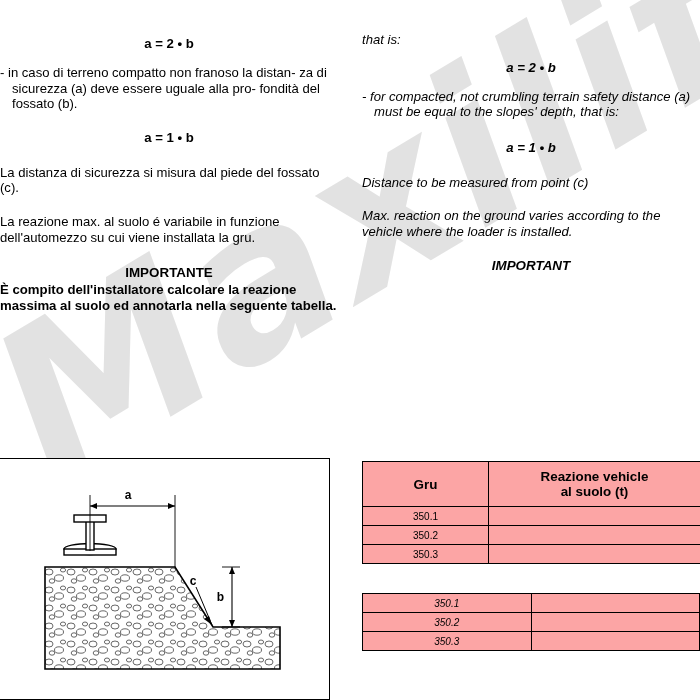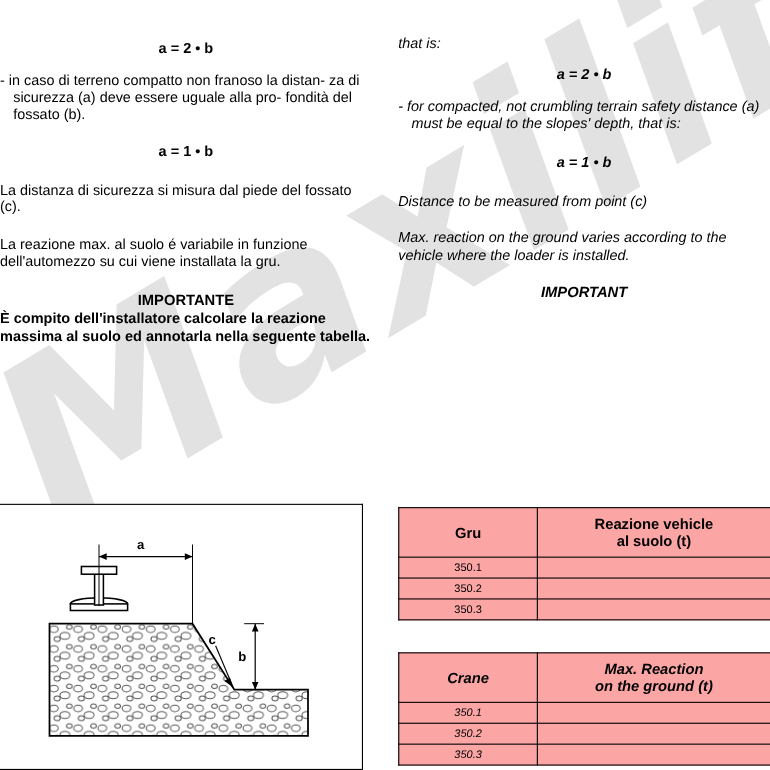--- a/index.html
+++ b/index.html
@@ -272,27 +272,20 @@
     </tr>
     <tr>
       <td class="rowlbl">350.3</td>
       <td class="val"></td>
     </tr>
   </tbody>
     </table>
 
   <table class="tbl" id="table-en">
     <tbody>
-        <tr>
-      <th class="hdr it colA">Crane</th>
-      <th class="hdr it colB">
-        <span>Max. Reaction</span><br>
-        <span>on the ground (t)</span>
-      </th>
-    </tr>
     <tr>
       <td class="rowlbl it">350.1</td>
       <td class="val"></td>
     </tr>
     <tr>
       <td class="rowlbl it">350.2</td>
       <td class="val"></td>
     </tr>
     <tr>
       <td class="rowlbl it">350.3</td>

